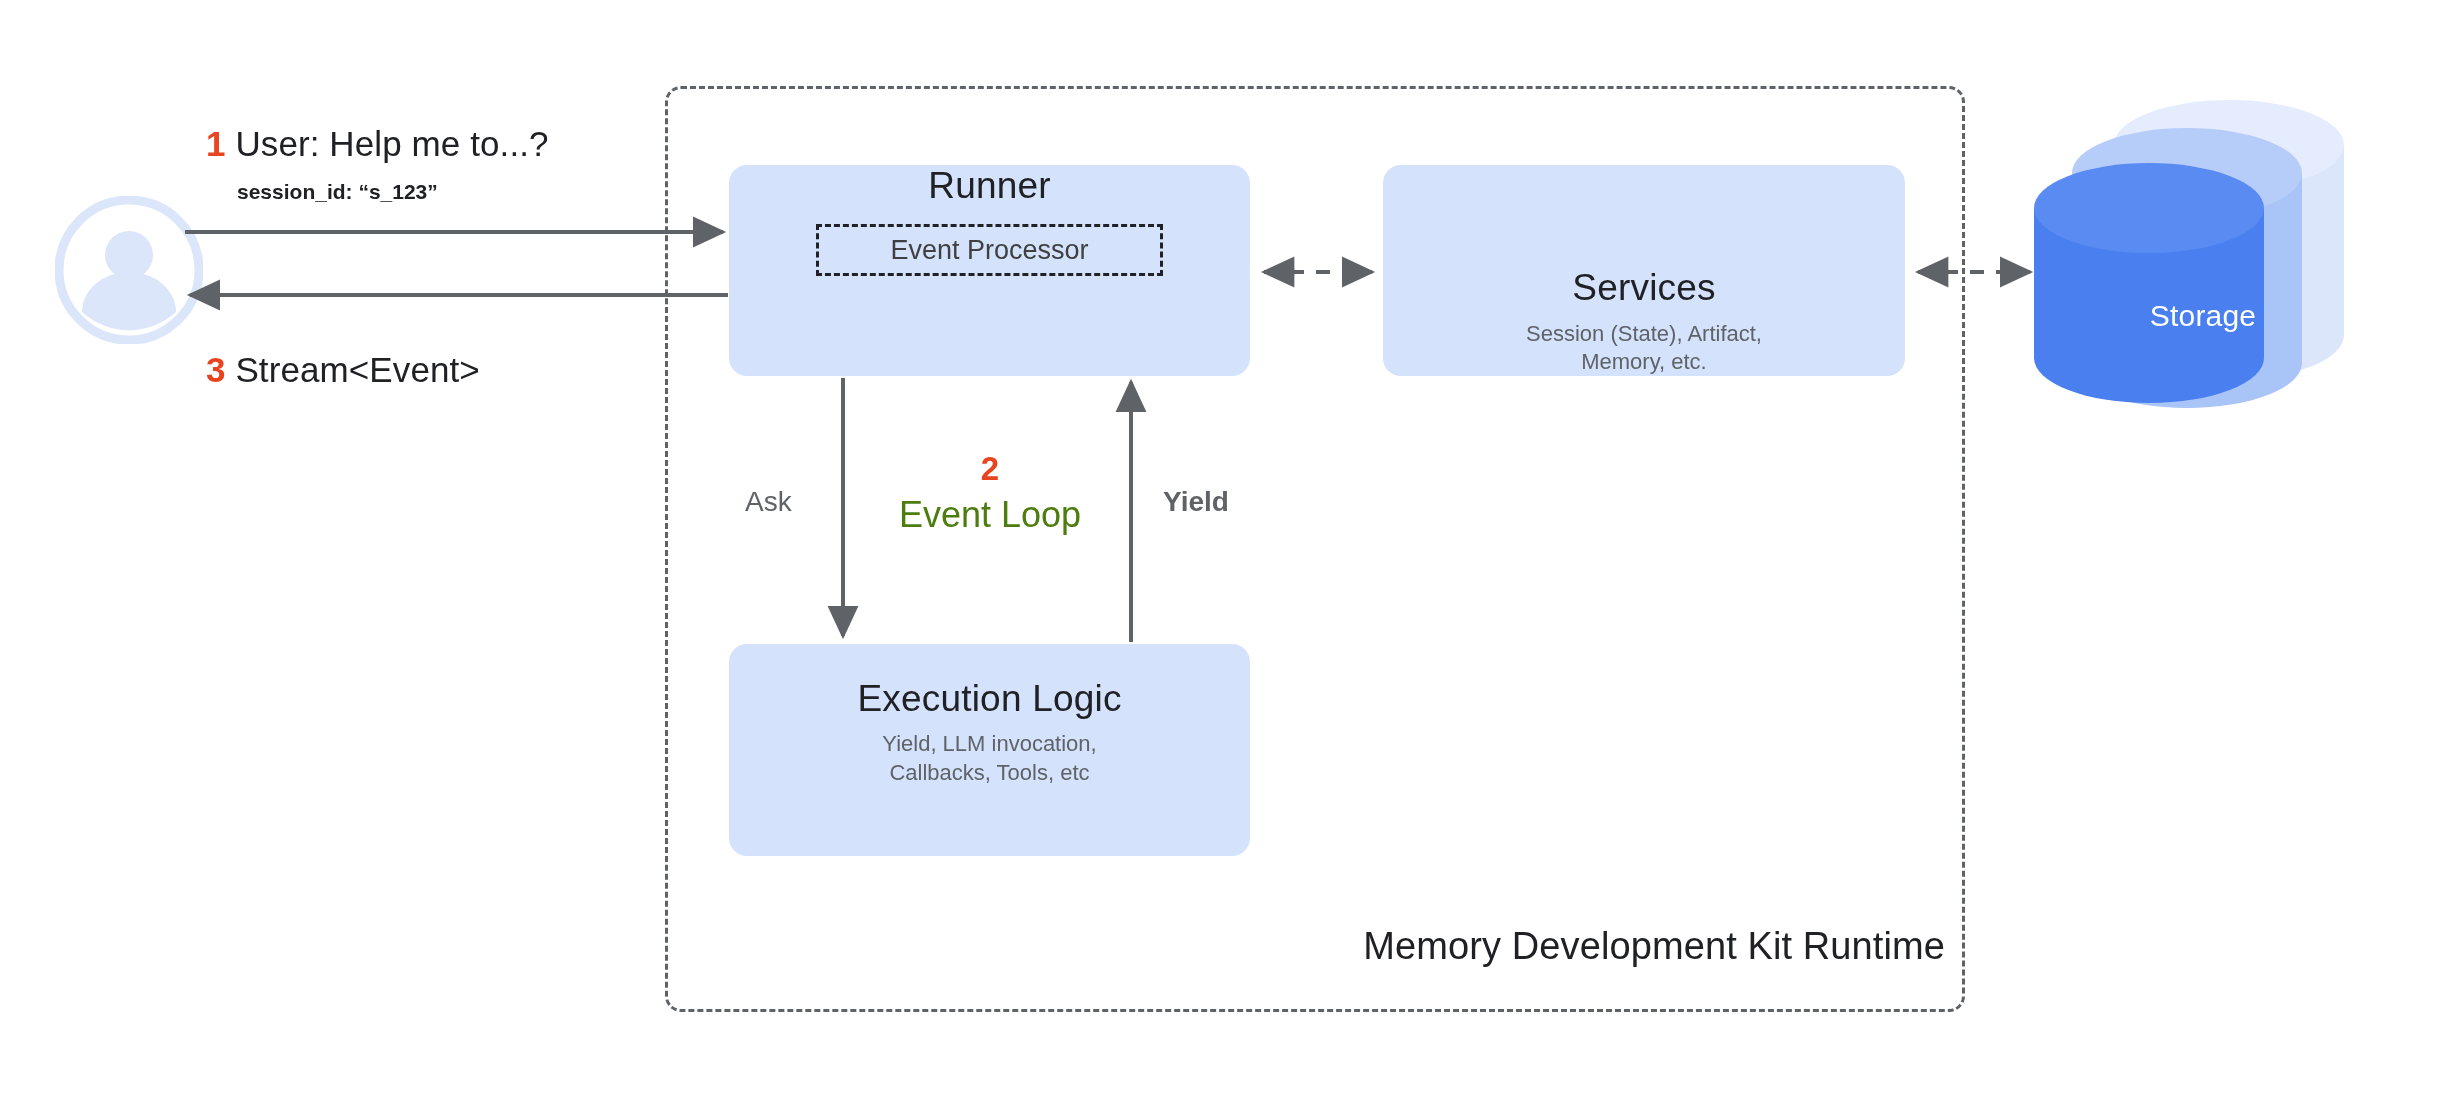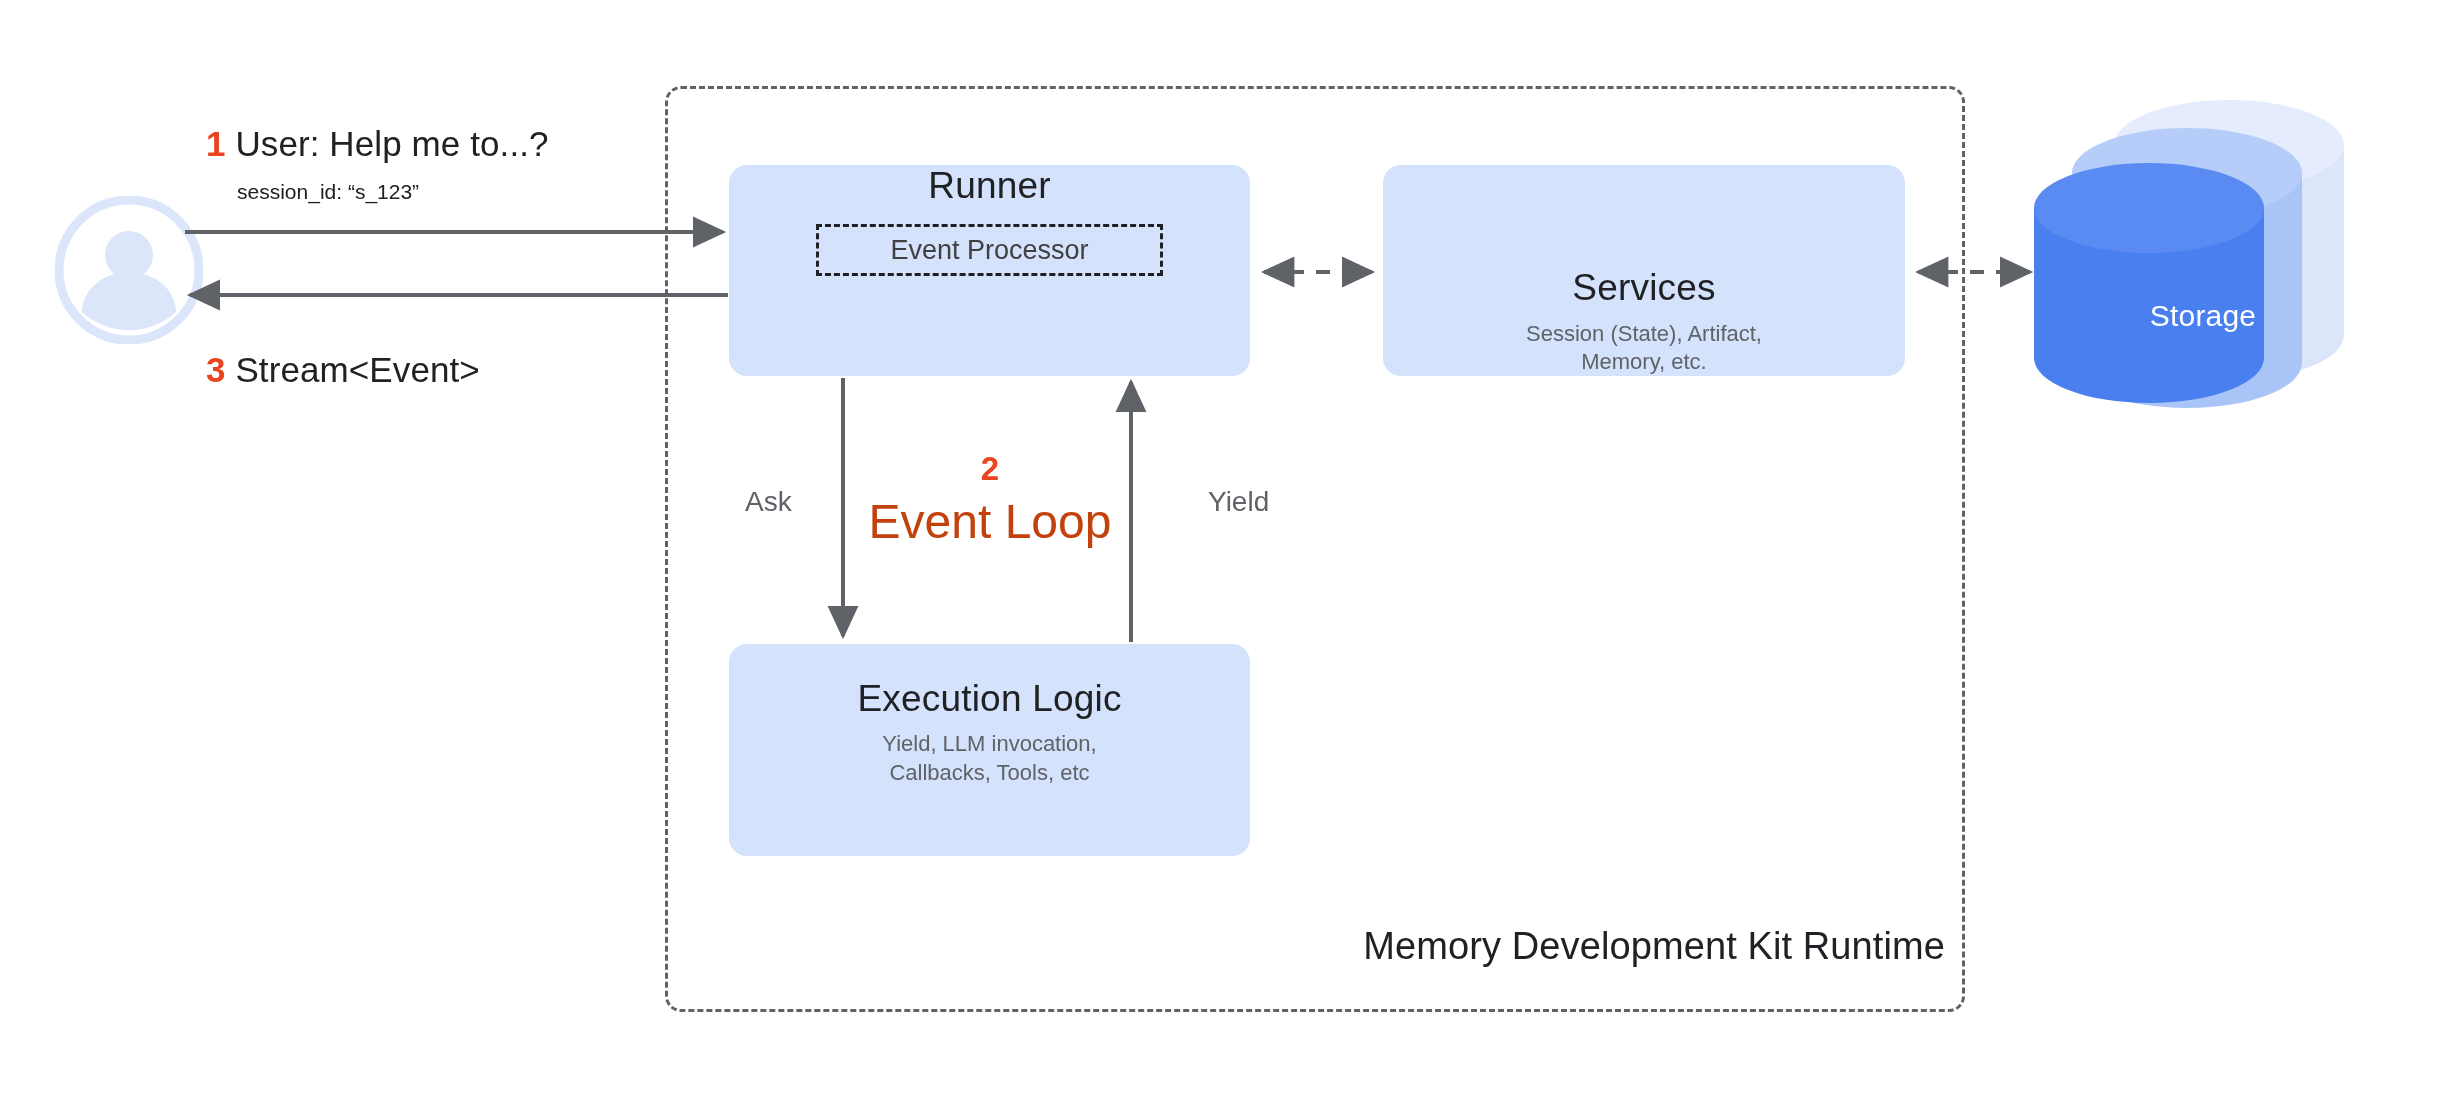--- a/index.html
+++ b/index.html
@@ -151,53 +151,54 @@
     color: #202124;
     white-space: nowrap;
     letter-spacing: 0.1px;
   }
   .callout-1-sub {
     left: 237px;
     top: 180px;
     font-size: 21px;
     color: #202124;
     white-space: nowrap;
+    font-weight: bold;
   }
   .callout-3 {
     left: 206px;
     top: 350px;
     font-size: 35px;
     color: #202124;
     white-space: nowrap;
     letter-spacing: 0.1px;
   }
 
   .edge-label {
     font-size: 28px;
     color: #5f6368;
     white-space: nowrap;
   }
   .label-ask { left: 745px; top: 486px; }
-  .label-yield { left: 1208px; top: 486px; }
+  .label-yield { left: 1163px; top: 486px; font-weight: bold; }
   .loop-label {
     left: 843px;
     top: 449px;
     width: 294px;
     text-align: center;
     line-height: 1.22;
   }
   .loop-num {
     font-size: 33px;
     color: #e8441f;
     font-weight: bold;
     display: block;
   }
   .loop-text {
-    font-size: 48px;
-    color: #c2410c;
+    font-size: 36px;
+    color: #4d7c0f;
     display: block;
     margin-top: 4px;
   }
 
   svg.overlay {
     position: absolute;
     left: 0; top: 0;
     width: 2450px;
     height: 1109px;
     pointer-events: none;

